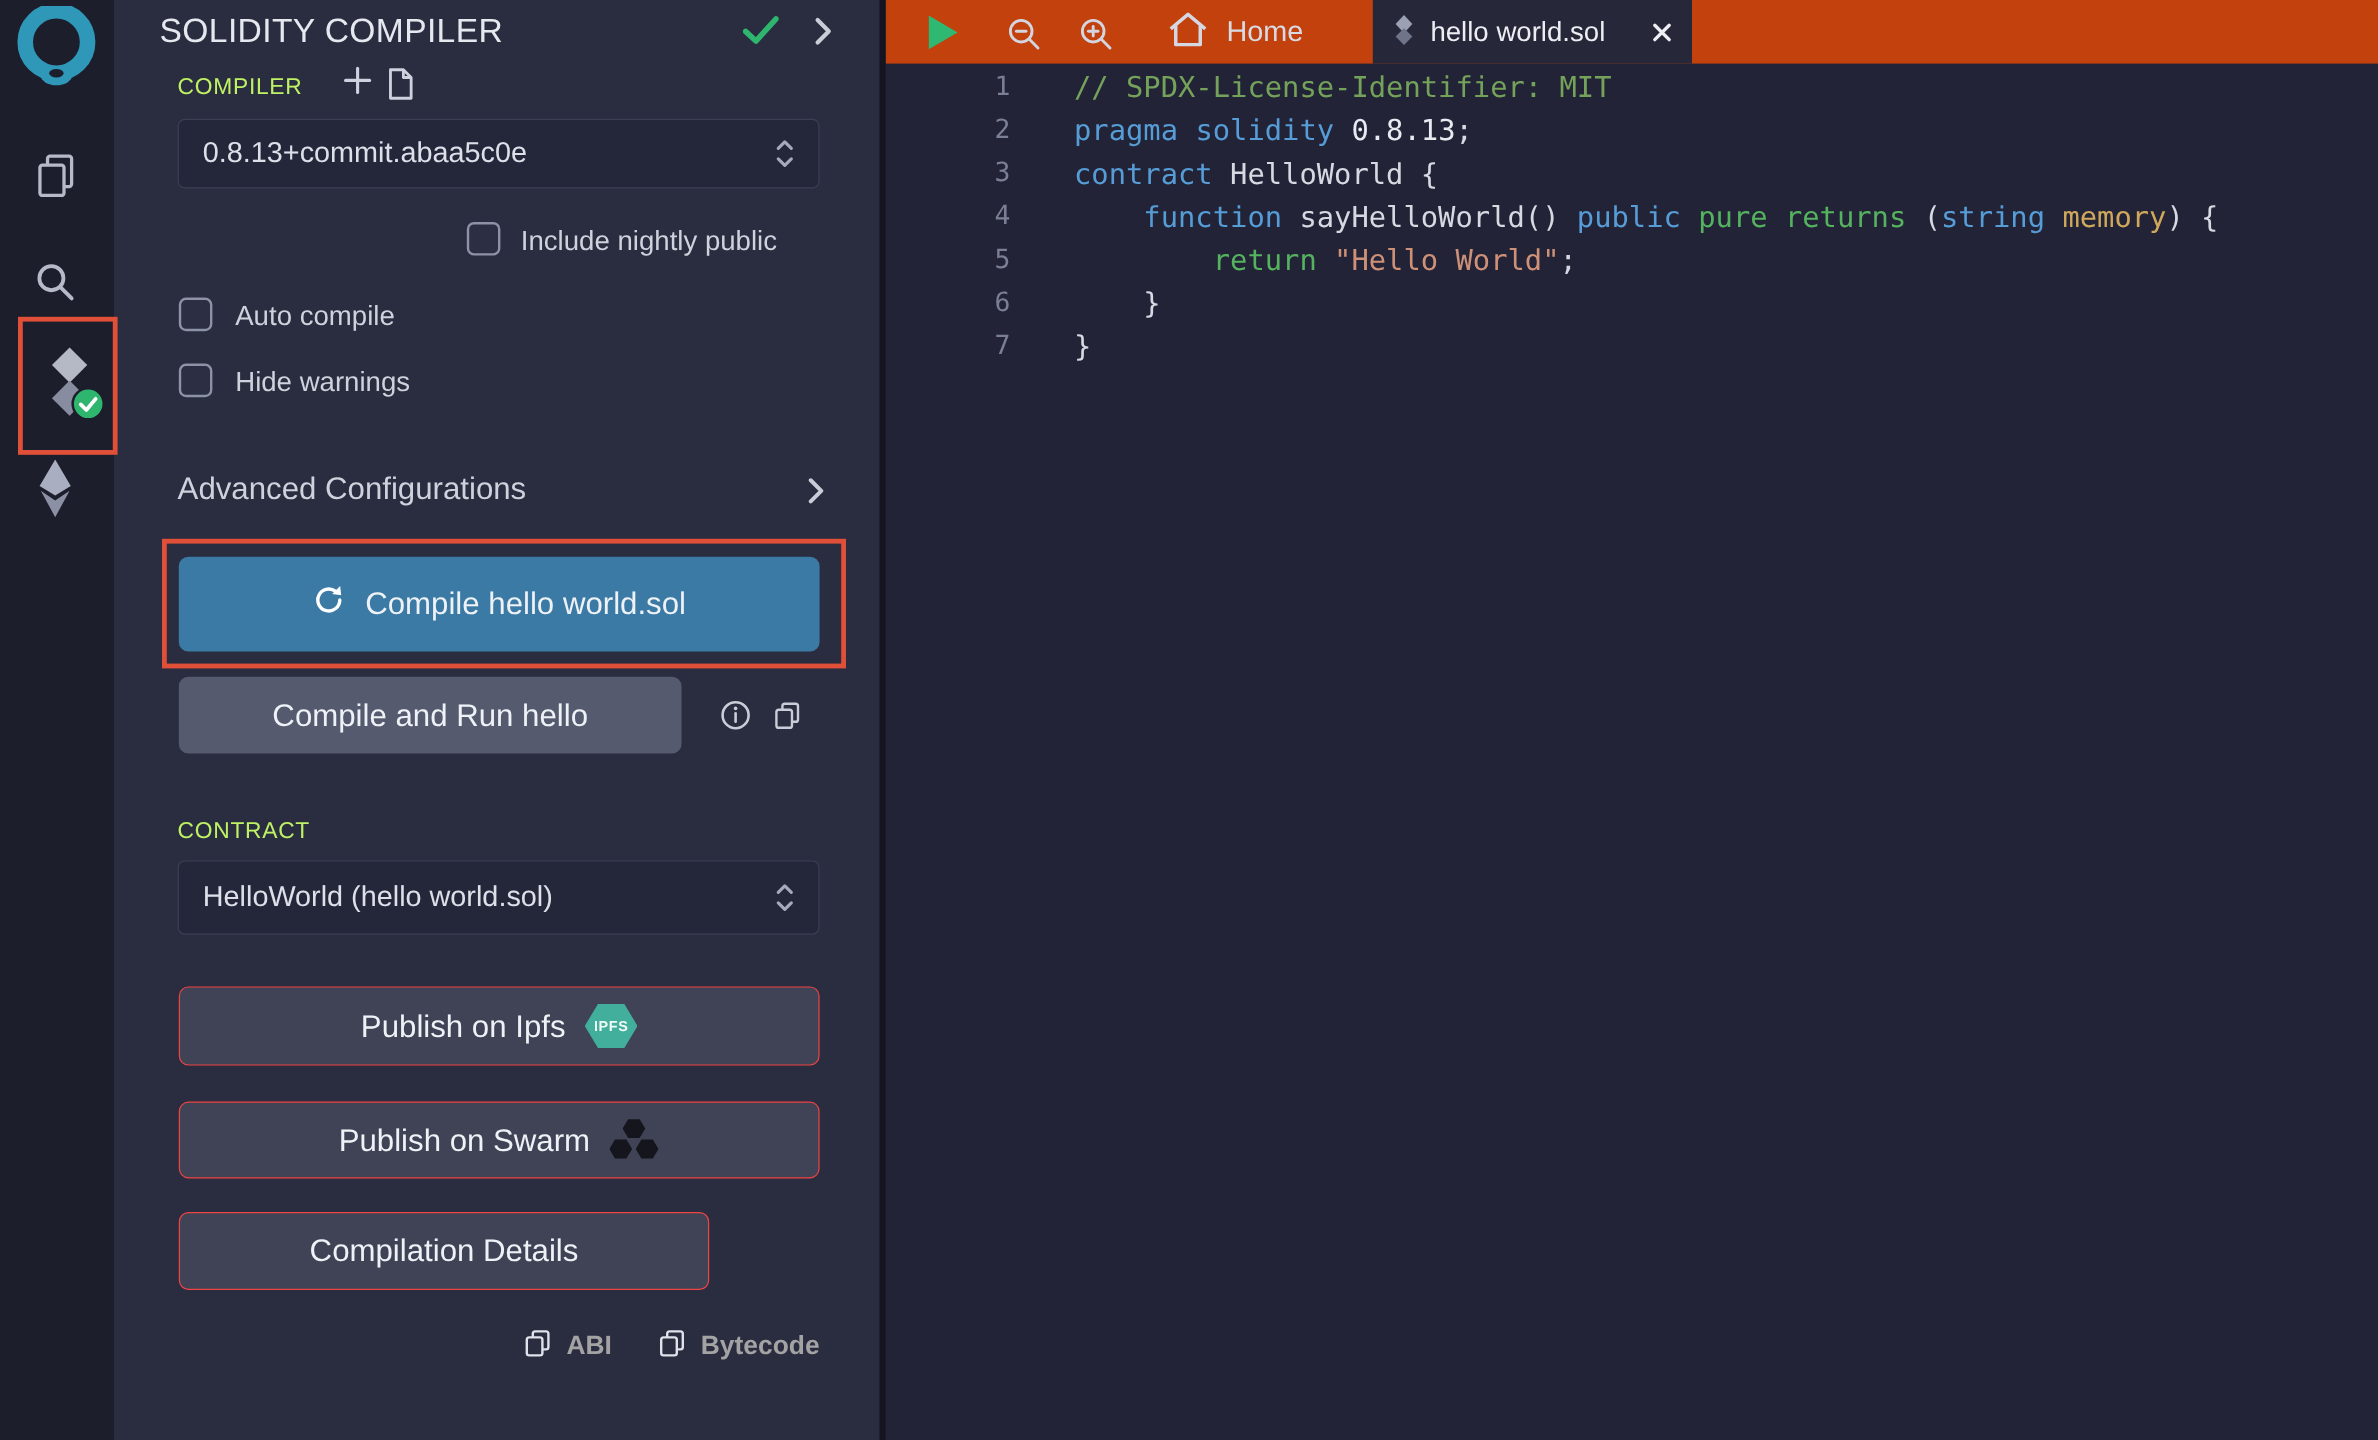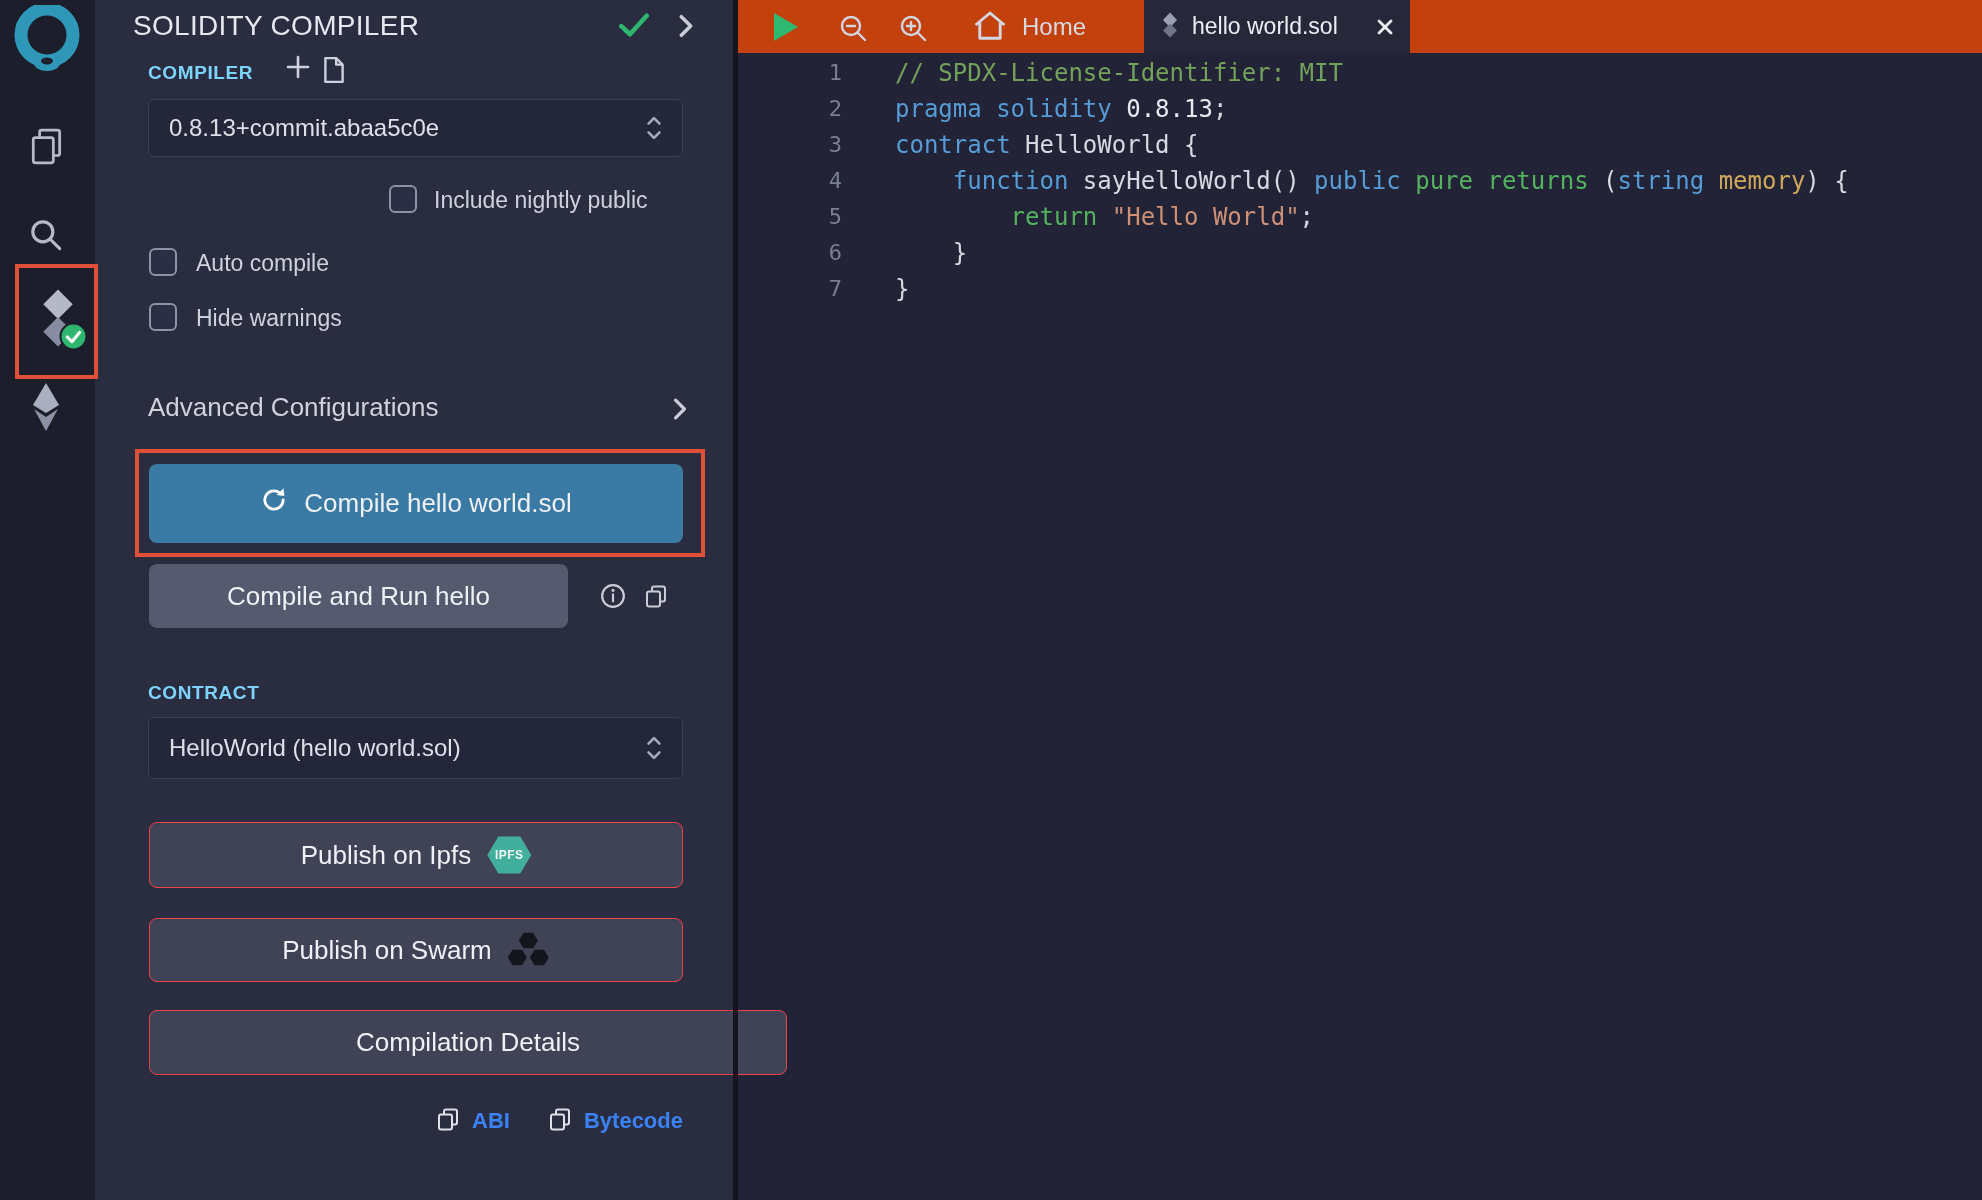--- a/index.html
+++ b/index.html
@@ -15,21 +15,21 @@
   .rail .abs { position:absolute; }
 
   
   .panel { position:absolute; left:95px; top:0; width:638px; height:1200px; background:#2a2c3f; z-index:2; }
   .panel .abs { position:absolute; }
 
   .panel-title { left:38px; top:10px; font-size:28px; color:#e6e8f0; letter-spacing:.3px; }
   .hdr-check { left:524px; top:12px; }
   .hdr-chevron { left:584px; top:14px; }
 
-  .sec-label { font-size:19px; color:#7dd3fc; letter-spacing:.6px; font-weight:700; }
+  .sec-label { font-size:19px; color:#bef264; letter-spacing:.6px; font-weight:400; }
   .lbl-compiler { left:53px; top:62px; }
   .lbl-contract { left:53px; top:682px; }
   .icon-plus { left:190px; top:54px; }
   .icon-doc  { left:228px; top:56px; }
 
   .select {
     background:#24263a; border:1px solid #3c4054; border-radius:6px;
     display:flex; align-items:center; padding:0 20px;
   }
   .sel-compiler { left:53px; top:99px;  width:535px; height:58px; }
@@ -54,21 +54,21 @@
 
   .btn {
     display:flex; align-items:center; justify-content:center;
     border-radius:8px; color:#eef1f6; font-size:26px; cursor:pointer;
   }
   .btn-compile { left:54px; top:464px; width:534px; height:79px; background:#3a7aa4; gap:16px; }
   .btn-run     { left:54px; top:564px; width:419px; height:64px; background:#555a6e; }
   .btn-gray    { background:#3f4355; border:1px solid #ef4444; }
   .btn-ipfs    { left:54px; top:822px;  width:534px; height:66px; gap:16px; }
   .btn-swarm   { left:54px; top:918px;  width:534px; height:64px; gap:16px; }
-  .btn-details { left:54px; top:1010px; width:638px; height:65px; }
+  .btn-details { left:54px; top:1010px; width:442px; height:65px; }
 
   .i-info { left:505px; top:583px; }
   .i-copyrun { left:549px; top:584px; }
 
   .ipfs-badge {
     width:44px; height:40px; background:#42ae9c; color:#eefaf6;
     clip-path:polygon(25% 4%, 75% 4%, 100% 50%, 75% 96%, 25% 96%, 0% 50%);
     display:flex; align-items:center; justify-content:center;
     font-size:12px; font-weight:bold; letter-spacing:.5px;
   }
@@ -77,21 +77,21 @@
     position:absolute; width:19px; height:17px; background:#14151d;
     clip-path:polygon(25% 4%, 75% 4%, 100% 50%, 75% 96%, 25% 96%, 0% 50%);
   }
   .swarm-glyph i:nth-child(1){ left:11px; top:0; }
   .swarm-glyph i:nth-child(2){ left:0;  top:17px; }
   .swarm-glyph i:nth-child(3){ left:22px; top:17px; }
 
   .abi-row { left:54px; top:1106px; width:534px; height:30px; display:flex; justify-content:flex-end; align-items:center; }
   .abi-group { display:flex; align-items:center; gap:12px; }
   .abi-group + .abi-group { margin-left:38px; }
-  .abi-label { font-size:22px; font-weight:600; color:#3b82f6; }
+  .abi-label { font-size:22px; font-weight:600; color:#a3a3a3; }
 
   
   .divider { position:absolute; left:733px; top:0; width:5px; height:1200px; background:#141520; z-index:3; }
 
   
   .main { position:absolute; left:738px; top:0; width:1244px; height:1200px; background:#222336; z-index:1; }
   .tabbar { position:absolute; left:0; top:0; width:100%; height:53px; background:#c2410c; }
   .tabbar .abs { position:absolute; }
   .play-btn { left:36px; top:13px; width:0; height:0;
     border-left:24px solid #2eb872; border-top:14px solid transparent; border-bottom:14px solid transparent; }

